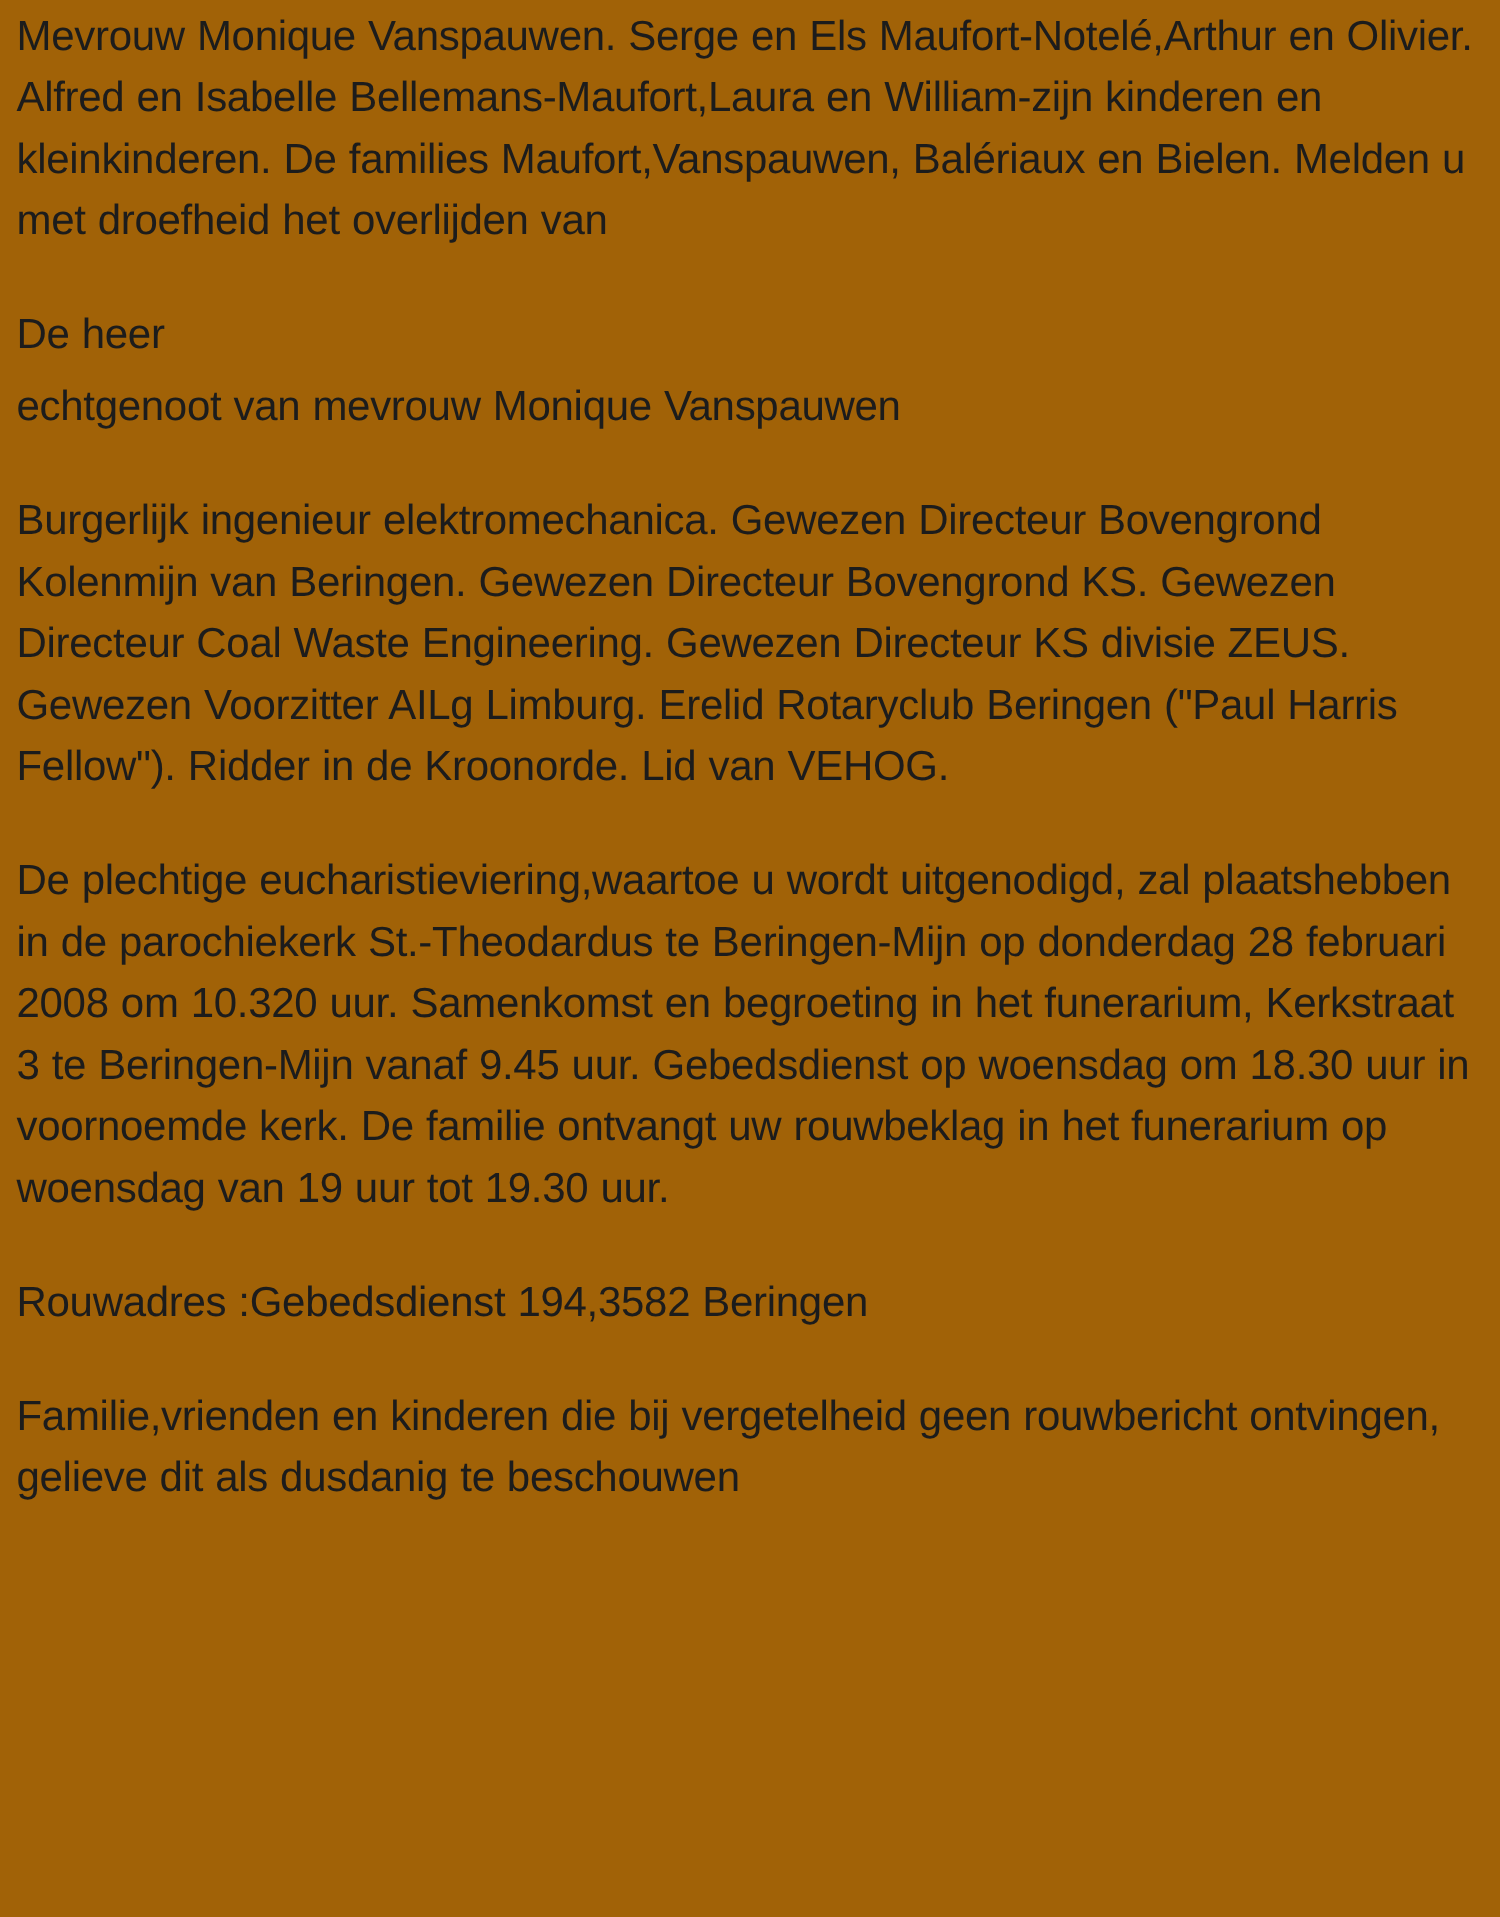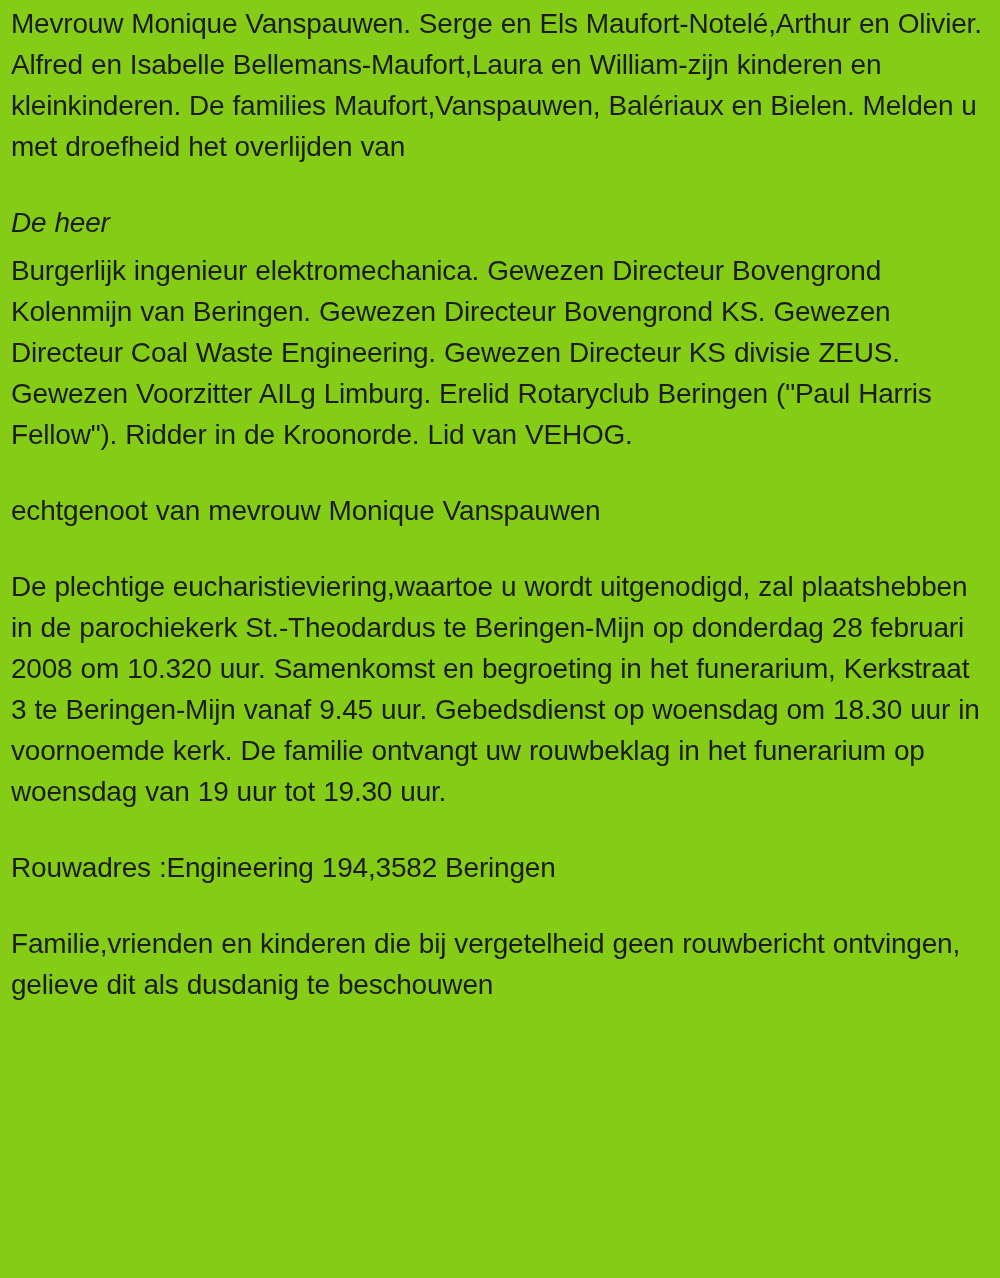--- a/index.html
+++ b/index.html
@@ -16,48 +16,47 @@
   }
   main[data-name="obituary-document"] {
     width: 100%;
     height: 100%;
     padding: 3px 14px 0 11px;
     font-family: "Liberation Sans", "DejaVu Sans", sans-serif;
     font-size: 28px;
     line-height: 41px;
     letter-spacing: -0.2px;
     color: #1c1c1c;
-    background: #84cc16;
+    background: #a16207;
   }
   main p {
     margin: 0 0 35px 0;
     padding: 0;
     font-weight: 400;
     word-spacing: 0.5px;
   }
   main p.tight {
     margin-bottom: 7px;
-    font-style: italic;
   }
   main p.bold {
     font-weight: 700;
   }
 </style>
 </head>
 <body>
 
 <main data-name="obituary-document">
   <p data-name="announcement-paragraph">Mevrouw Monique Vanspauwen. Serge en Els Maufort-Notelé,Arthur en Olivier. Alfred en Isabelle Bellemans-Maufort,Laura en William-zijn kinderen en kleinkinderen. De families Maufort,Vanspauwen, Balériaux en Bielen. Melden u met droefheid het overlijden van</p>
 
   <p class="tight" data-name="salutation-line">De heer</p>
 
 
+  <p data-name="spouse-line">echtgenoot van mevrouw Monique Vanspauwen</p>
+
   <p data-name="biography-paragraph">Burgerlijk ingenieur elektromechanica. Gewezen Directeur Bovengrond Kolenmijn van Beringen. Gewezen Directeur Bovengrond KS. Gewezen Directeur Coal Waste Engineering. Gewezen Directeur KS divisie ZEUS. Gewezen Voorzitter AILg Limburg. Erelid Rotaryclub Beringen ("Paul Harris Fellow"). Ridder in de Kroonorde. Lid van VEHOG.</p>
-
-  <p data-name="spouse-line">echtgenoot van mevrouw Monique Vanspauwen</p>
 
 
   <p data-name="service-details-paragraph">De plechtige eucharistieviering,waartoe u wordt uitgenodigd, zal plaatshebben in de parochiekerk St.-Theodardus te Beringen-Mijn op donderdag 28 februari 2008 om 10.320 uur. Samenkomst en begroeting in het funerarium, Kerkstraat 3 te Beringen-Mijn vanaf 9.45 uur. Gebedsdienst op woensdag om 18.30 uur in voornoemde kerk. De familie ontvangt uw rouwbeklag in het funerarium op woensdag van 19 uur tot 19.30 uur.</p>
 
-  <p data-name="mourning-address-line">Rouwadres :Engineering 194,3582 Beringen</p>
+  <p data-name="mourning-address-line">Rouwadres :Gebedsdienst 194,3582 Beringen</p>
 
   <p data-name="apology-note-paragraph">Familie,vrienden en kinderen die bij vergetelheid geen rouwbericht ontvingen, gelieve dit als dusdanig te beschouwen</p>
 </main>
 
 </body></html>

